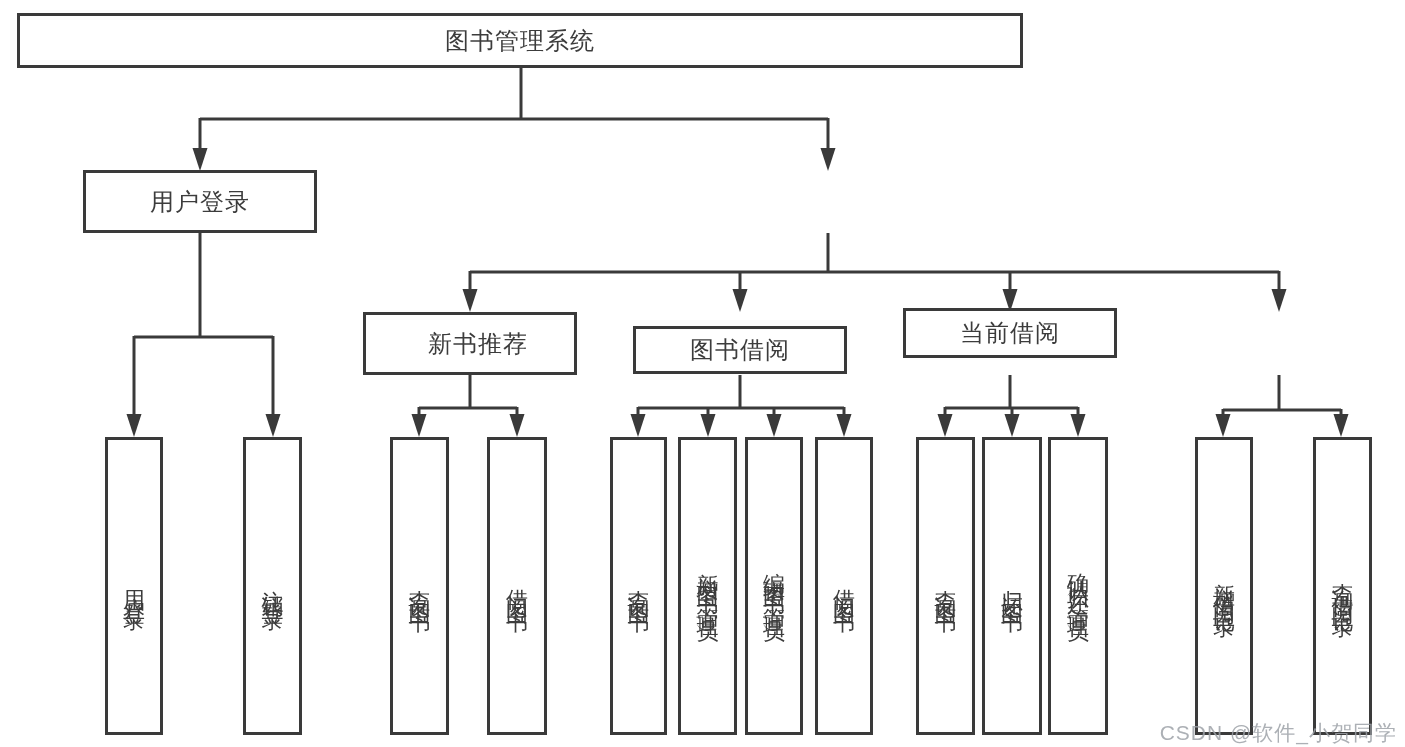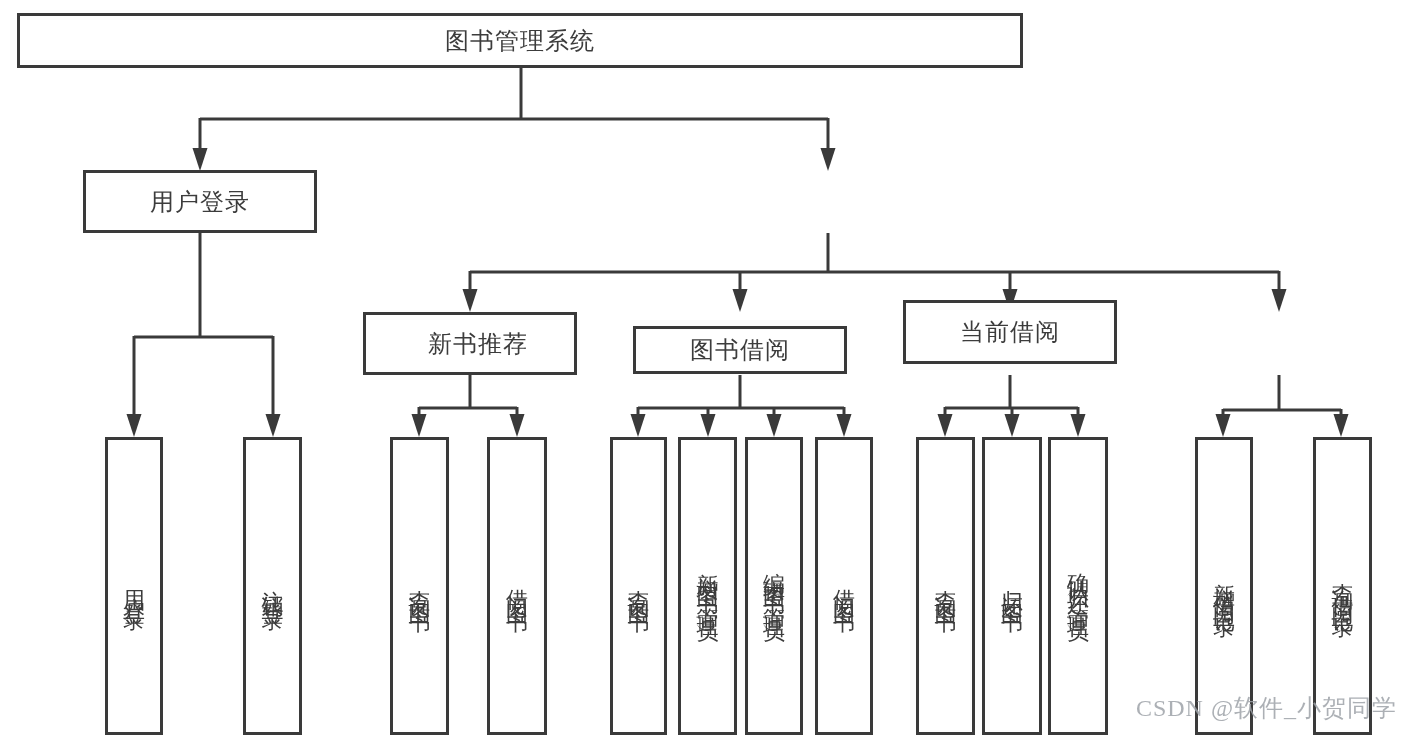--- a/index.html
+++ b/index.html
@@ -52,27 +52,26 @@
     text-orientation: mixed;
     font-size: 22px;
     letter-spacing: 7px;
     color: #3c3c3c;
     line-height: 1;
     white-space: nowrap;
   }
   #watermark {
     position: absolute;
     right: 8px;
-    bottom: 23px;
-    font-size: 24px;
+    bottom: 0;
+    font-size: 21px;
     letter-spacing: 1px;
     color: rgba(158, 162, 168, 0.85);
     z-index: 3;
     white-space: nowrap;
-    font-family: Liberation Serif, serif;
   }
 </style>
 </head>
 <body>
 
 <div id="canvas">
 
   <svg id="connectors" viewBox="0 0 1405 747" xmlns="http://www.w3.org/2000/svg">
     <g stroke="#3a3a3a" stroke-width="3" fill="none">
 
@@ -153,21 +152,21 @@
   <div class="hbox" style="left:83px; top:170px; width:234px; height:63px;">
     <span>用户登录</span>
   </div>
 
   <div class="hbox" style="left:363px; top:312px; width:214px; height:63px;padding-left:16px;">
     <span>新书推荐</span>
   </div>
   <div class="hbox" style="left:633px; top:326px; width:214px; height:48px;">
     <span>图书借阅</span>
   </div>
-  <div class="hbox" style="left:903px; top:300px; width:214px; height:64px;justify-content:center;">
+  <div class="hbox" style="left:903px; top:308px; width:214px; height:50px;justify-content:center;">
     <span>当前借阅</span>
   </div>
 
   <div class="vbox" style="left:105px; width:58px;">
     <span class="vtext">用户登录</span>
   </div>
   <div class="vbox" style="left:243px; width:59px;">
     <span class="vtext">注销登录</span>
   </div>
 

